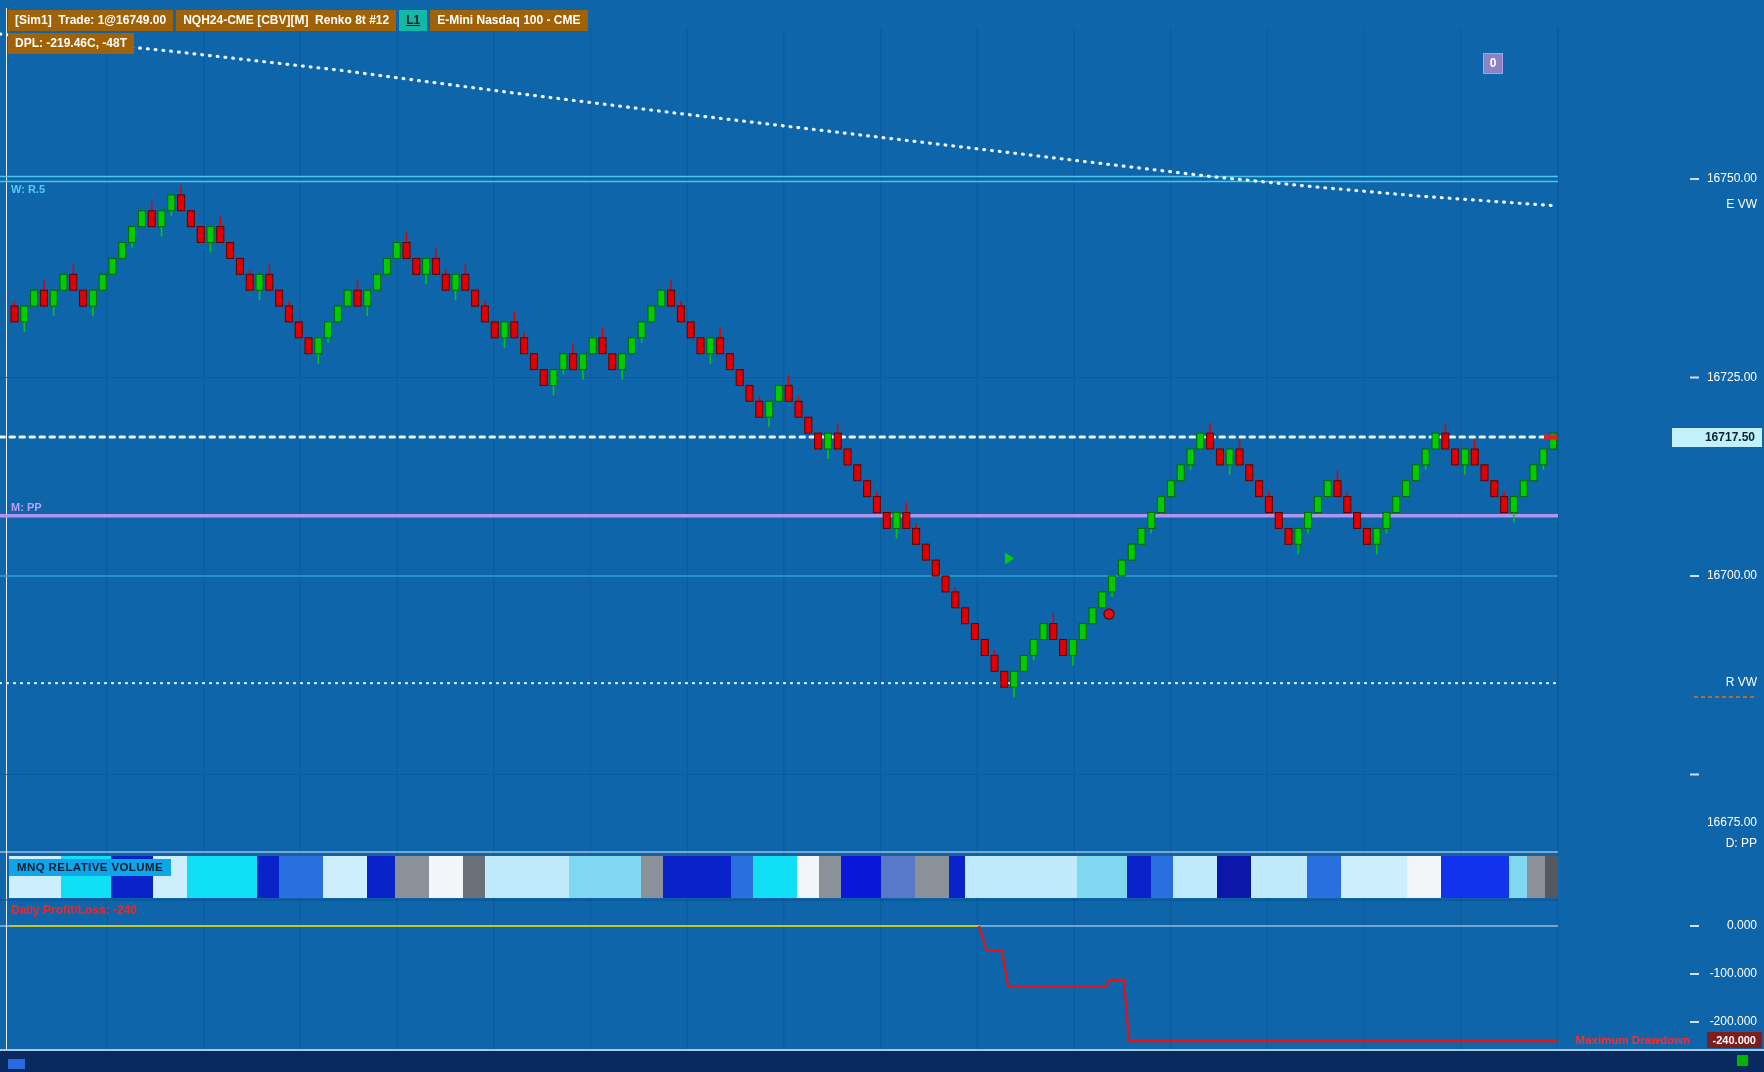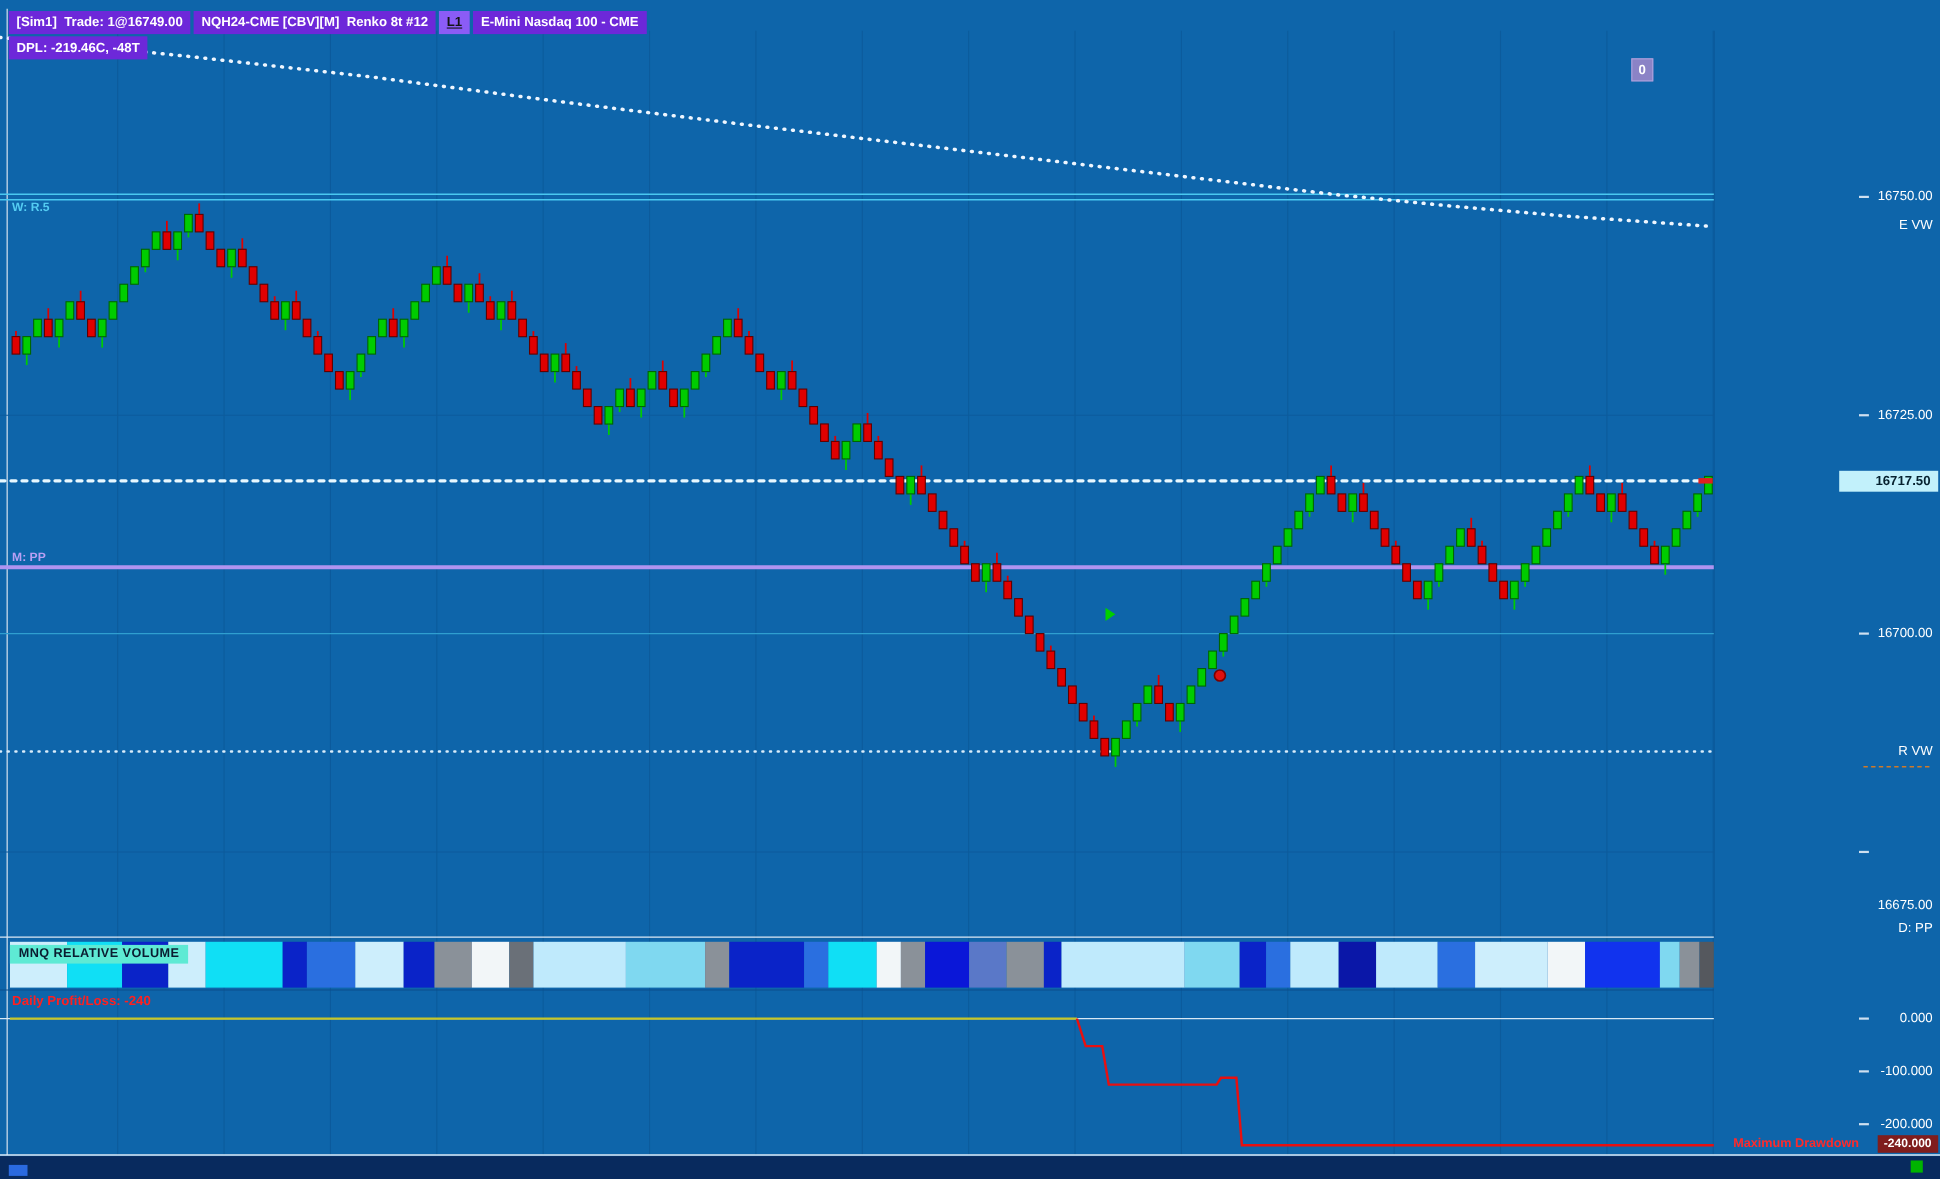--- a/index.html
+++ b/index.html
@@ -1,39 +1,39 @@
 <!DOCTYPE html>
 <html><head>
 <meta charset="utf-8">
 <style>
   html,body{margin:0;padding:0;background:#06224d;}
   #screen{position:relative;width:1764px;height:1072px;background:#0e65aa;overflow:hidden;
           font-family:"Liberation Sans",sans-serif;}
   #plot{position:absolute;left:0;top:0;z-index:1;}
   #header{position:absolute;left:8px;top:10px;z-index:5;}
   .chip-row{display:flex;gap:3px;align-items:flex-start;}
-  .chip{background:#6d28d9;color:#ffffff;font:bold 12px "Liberation Sans",sans-serif;
+  .chip{background:#a16207;color:#ffffff;font:bold 12px "Liberation Sans",sans-serif;
         padding:3px 7px 4px;white-space:pre;}
-  .chip.yellow{background:#8b5cf6;color:#141414;text-decoration:underline;}
+  .chip.yellow{background:#14b8a6;color:#141414;text-decoration:underline;}
   .row2{margin-top:2px;}
   .lvl-label{position:absolute;left:11px;font:bold 11px "Liberation Sans",sans-serif;z-index:4;}
   #lbl-wr5{top:164px;color:#54ccf2;margin-top:19px;}
   #lbl-mpp{top:501px;color:#b9a0f4;}
   .zero-badge{position:absolute;left:1483px;top:53px;width:18px;height:19px;background:#8b83c6;
         border:1px solid #ab a2dd;border:1px solid #aba2dd;color:#fff;font:bold 12px "Liberation Sans",sans-serif;
         text-align:center;line-height:19px;z-index:5;}
   #price-axis{position:absolute;left:0;top:0;width:1764px;height:1072px;z-index:4;pointer-events:none;}
   .axis-label{position:absolute;right:7px;color:#ffffff;font:12px "Liberation Sans",sans-serif;
         text-align:right;white-space:nowrap;}
   .last-price{position:absolute;right:2px;background:#c2f1fb;color:#06222f;
         font:bold 12px "Liberation Sans",sans-serif;padding:2px 7px 3px;z-index:5;}
   #volstrip{position:absolute;left:9px;top:856px;width:1549px;height:42px;display:flex;
         overflow:hidden;z-index:3;}
   #volstrip div{height:42px;flex:0 0 auto;}
-  .vol-chip{position:absolute;left:9px;top:859px;background:#5eead4;color:#0a1c30;
+  .vol-chip{position:absolute;left:9px;top:859px;background:#0ea5e9;color:#0a1c30;
         font:bold 11.5px "Liberation Sans",sans-serif;padding:2px 8px 3px;letter-spacing:.4px;z-index:6;}
   .dpl-title{position:absolute;left:11px;top:903px;color:#ff2020;
         font:bold 12px "Liberation Sans",sans-serif;z-index:5;}
   .dd-label{position:absolute;right:74px;top:1034px;color:#ff2a2a;
         font:bold 11.5px "Liberation Sans",sans-serif;z-index:5;}
   .dd-badge{position:absolute;right:2px;top:1032px;background:#7f1d1d;color:#ffffff;
         font:bold 11px "Liberation Sans",sans-serif;padding:2px 6px 2px;z-index:5;}
   .bottom-bar{position:absolute;left:0;top:1051px;width:1764px;height:21px;background:#082a5e;z-index:6;}
   .bb-blue{position:absolute;left:8px;top:8px;width:17px;height:10px;background:#2a6ae0;}
   .bb-green{position:absolute;right:16px;top:4px;width:11px;height:11px;background:#00b400;}

